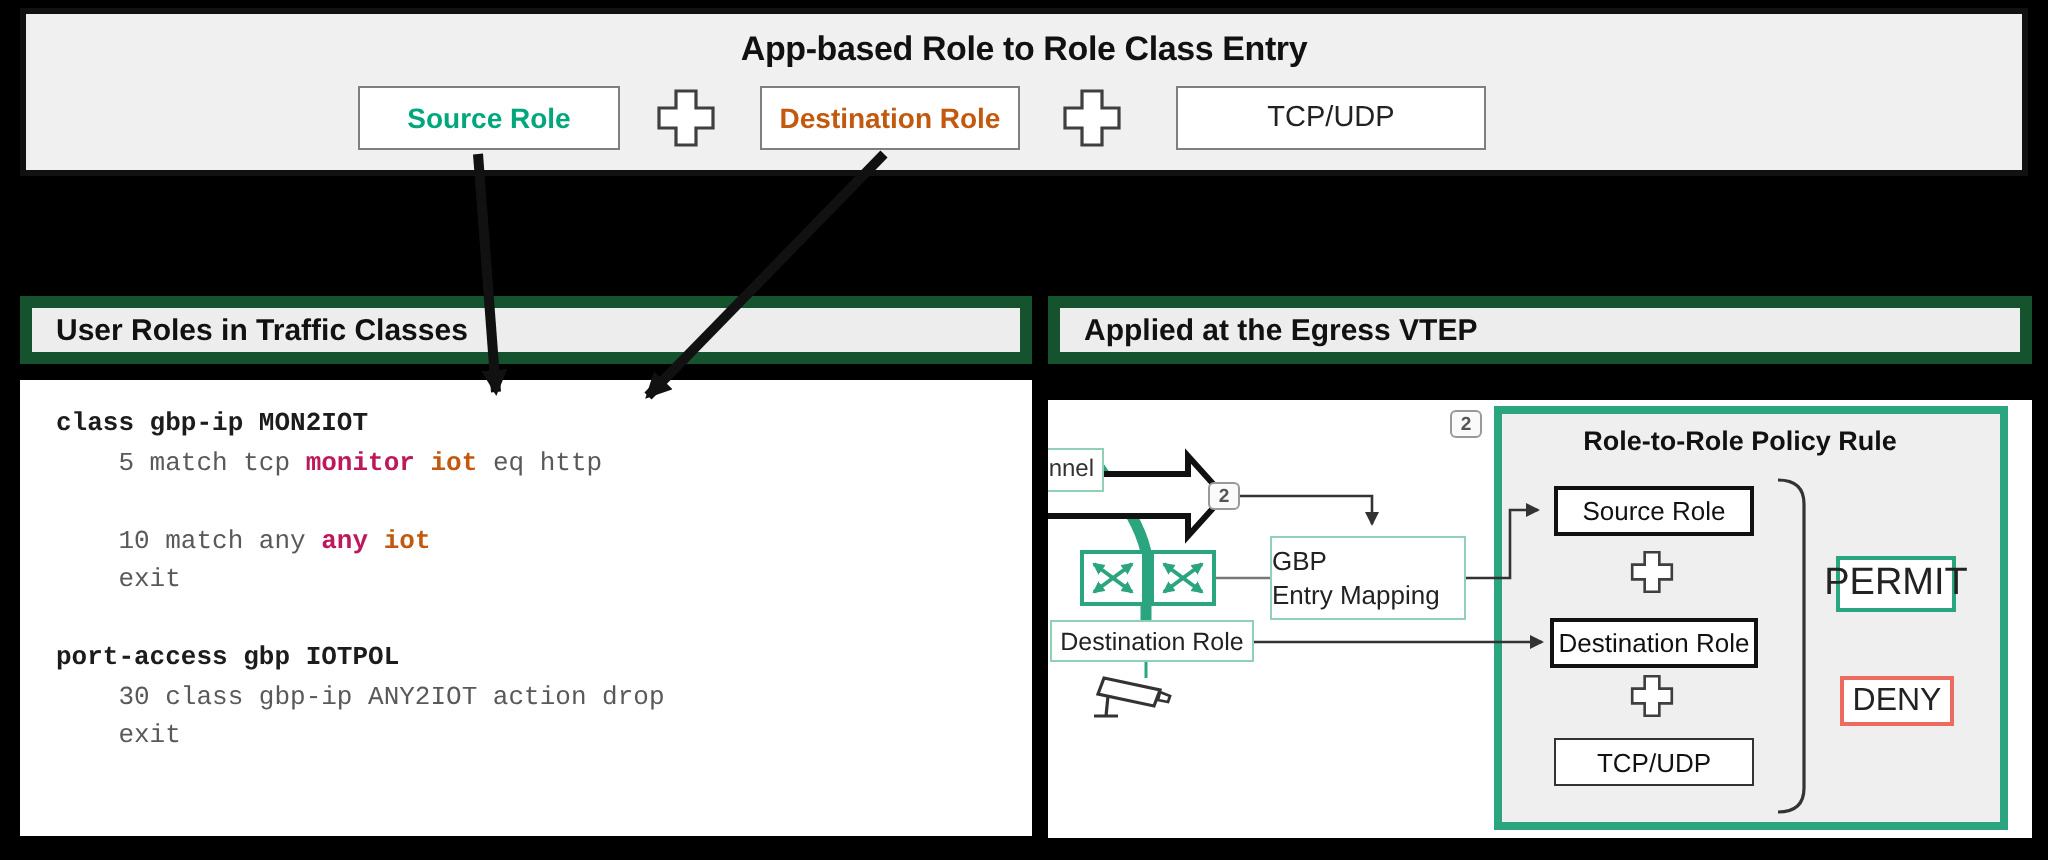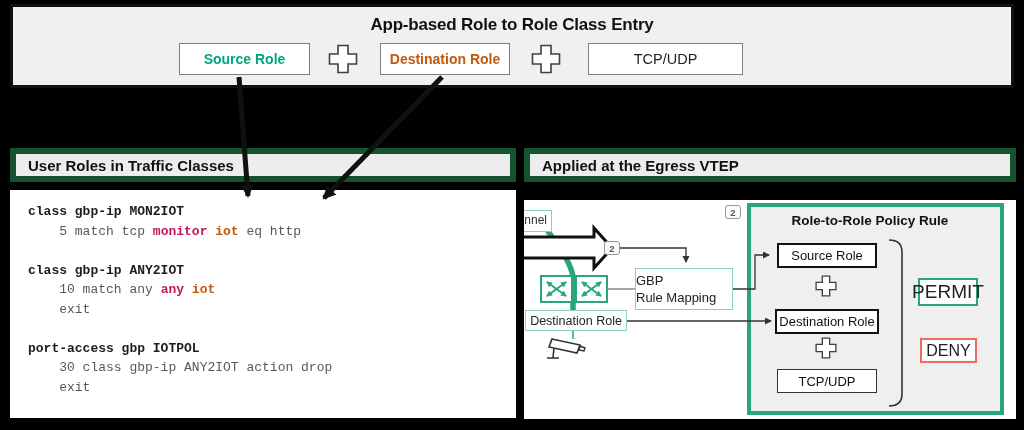--- a/index.html
+++ b/index.html
@@ -53,21 +53,21 @@
   .tk-g{color:#595959;}
   .tk-t{color:#be185d;font-weight:bold;}
   .tk-o{color:#c2590e;font-weight:bold;}
 
   
   #diagram-panel{
     left:524px;top:200px;width:492px;height:219px;background:#fff;overflow:hidden;
   }
   .gbox{box-sizing:border-box;background:#fff;border:1.5px solid #8fd0b6;color:#333;}
   #tunnel-box{
-    left:-12px;top:10px;width:40px;height:22px;font-size:12px;line-height:19px;
+    left:-12px;top:24px;width:40px;height:22px;font-size:12px;line-height:19px;
     text-align:right;padding-right:4px;
   }
   .switch{
     left:16px;top:75px;width:33px;height:28px;box-sizing:border-box;
     background:#fff;border:2px solid #2aa57f;
   }
   #switch-2{left:51px;}
   #gbp-box{
     left:111px;top:68px;width:98px;height:42px;
     display:flex;flex-direction:column;align-items:flex-start;justify-content:center;
@@ -163,21 +163,20 @@
   <span>User Roles in Traffic Classes</span>
 </div>
 <div id="right-header" class="abs section-header">
   <span>Applied at the Egress VTEP</span>
 </div>
 
 <div id="code-panel" class="abs">
     <div class="code-line"><span class="tk-b">class gbp-ip MON2IOT</span></div>
     <div class="code-line"><span class="tk-g">    5 match tcp </span><span class="tk-t">monitor</span><span class="tk-g"> </span><span class="tk-o">iot</span><span class="tk-g"> eq http</span></div>
     <div class="code-line">&nbsp;</div>
-    <div class="code-line"><span class="tk-b">class gbp-ip ANY2IOT</span></div>
     <div class="code-line"><span class="tk-g">    10 match any </span><span class="tk-t">any</span><span class="tk-g"> </span><span class="tk-o">iot</span></div>
     <div class="code-line"><span class="tk-g">    exit</span></div>
     <div class="code-line">&nbsp;</div>
     <div class="code-line"><span class="tk-b">port-access gbp IOTPOL</span></div>
     <div class="code-line"><span class="tk-g">    30 class gbp-ip ANY2IOT action drop</span></div>
     <div class="code-line"><span class="tk-g">    exit</span></div>
   </div>
 
 <div id="diagram-panel" class="abs">
 
@@ -249,21 +248,21 @@
     <svg width="29" height="24" viewBox="0 0 29 24">
       <path d="M14.5,12 L5,5" stroke="#2aa57f" stroke-width="2" marker-end="url(#grn)"></path>
       <path d="M14.5,12 L24,5" stroke="#2aa57f" stroke-width="2" marker-end="url(#grn)"></path>
       <path d="M14.5,12 L5,19" stroke="#2aa57f" stroke-width="2" marker-end="url(#grn)"></path>
       <path d="M14.5,12 L24,19" stroke="#2aa57f" stroke-width="2" marker-end="url(#grn)"></path>
     </svg>
   </div>
 
   <div id="gbp-box" class="abs gbox">
     <span>GBP</span>
-    <span>Rule Mapping</span>
+    <span>Entry Mapping</span>
   </div>
 
   <div id="dest-role-left" class="abs gbox">
     <span>Destination Role</span>
   </div>
 
   <svg class="abs" style="left:20px;top:133px;" width="44" height="32" viewBox="0 0 44 32">
     <polygon points="8,6 36,12 33,20 5,14" fill="#fff" stroke="#333" stroke-width="1.6"></polygon>
     <polygon points="36,13 41,15 40,18 35,17" fill="#fff" stroke="#333" stroke-width="1.4"></polygon>
     <path d="M10,15 L9,25 M3,25 L15,25" fill="none" stroke="#333" stroke-width="1.6"></path>

